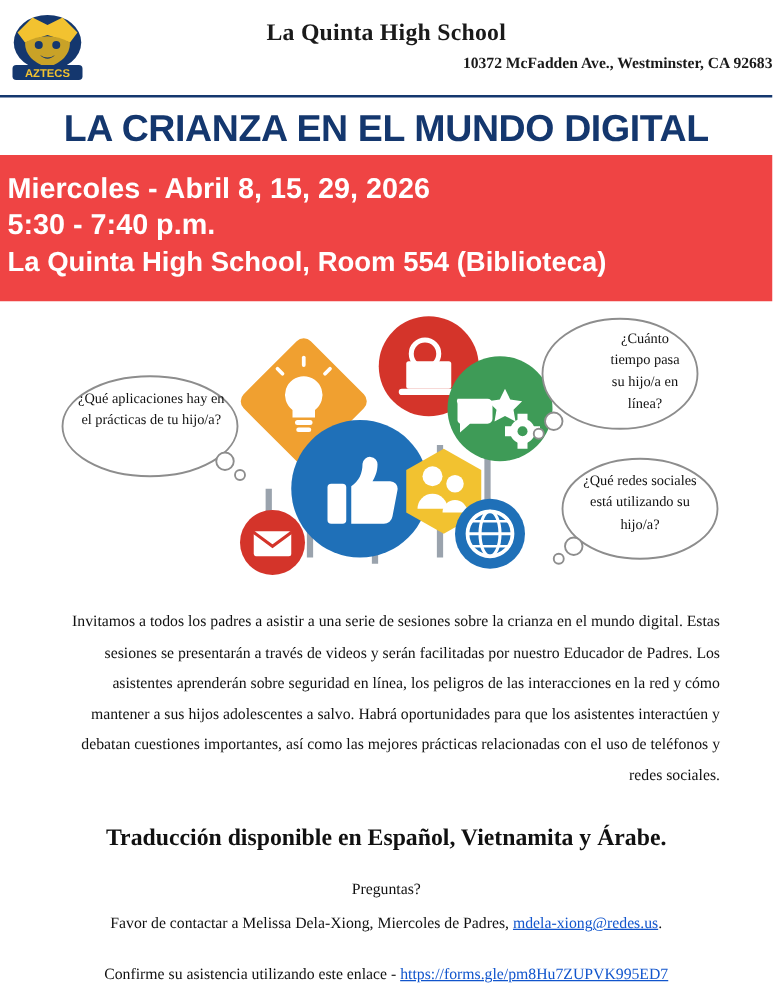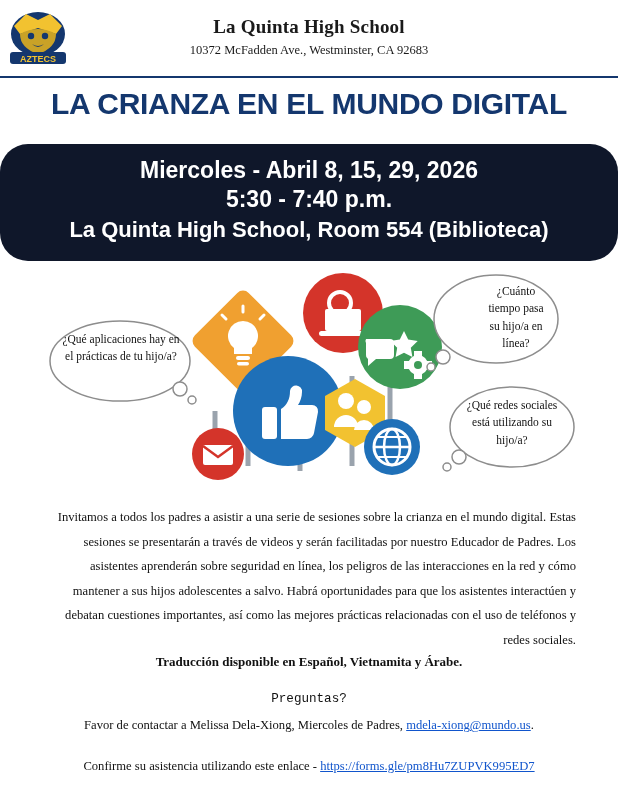--- a/index.html
+++ b/index.html
@@ -36,50 +36,49 @@
   .school-name {
     text-align: center;
     font-family: "Liberation Serif", serif;
     font-size: 19px;
     font-weight: bold;
     color: #1a1a1a;
     letter-spacing: 0.2px;
     margin-top: 4px;
   }
   .school-addr {
-    text-align: center;
+    text-align: right;
     font-family: "Liberation Serif", serif;
     font-size: 12.5px;
-    font-weight: normal;
+    font-weight: bold;
     color: #1a1a1a;
     margin-top: 5px;
   }
 
   
   .title-band {
     text-align: center;
-    padding: 10px 6px 24px 6px;
+    padding: 10px 6px 4px 6px;
   }
   .main-title {
     font-family: "Liberation Sans", sans-serif;
     font-size: 30px;
     font-weight: bold;
     color: #14376e;
     letter-spacing: -0.3px;
     line-height: 1.05;
   }
 
   
   .info-block {
-    background: #0f172a;
+    background: #ef4444;
     color: #ffffff;
-    text-align: center;
+    text-align: left;
     padding: 12px 6px 16px 6px;
     font-family: "Liberation Sans", sans-serif;
-    border-radius: 28px;
   }
   .info-line-1 {
     font-size: 23px;
     font-weight: bold;
     line-height: 1.25;
   }
   .info-line-2 {
     font-size: 23px;
     font-weight: bold;
     line-height: 1.35;
@@ -103,28 +102,28 @@
     padding: 6px 42px 0 42px;
     font-family: "Liberation Serif", serif;
     font-size: 12.6px;
     line-height: 1.95;
     color: #111111;
     text-align: right;
   }
   .translation {
     text-align: center;
     font-family: "Liberation Serif", serif;
-    font-size: 13px;
-    font-weight: bold;
-    color: #111111;
-    margin-top: 2px;
+    font-size: 19px;
+    font-weight: bold;
+    color: #111111;
+    margin-top: 28px;
   }
   .questions {
     text-align: center;
-    font-family: Liberation Mono, monospace;
+    font-family: Liberation Serif, serif;
     font-size: 12.6px;
     color: #111111;
     margin-top: 22px;
   }
   .contact {
     text-align: center;
     font-family: "Liberation Serif", serif;
     font-size: 12.6px;
     color: #111111;
     margin-top: 12px;
@@ -269,20 +268,20 @@
     </svg>
   </div>
 
   <div class="body-text">Invitamos a todos los padres a asistir a una serie de sesiones sobre la crianza en el mundo digital. Estas sesiones se presentarán a través de videos y serán facilitadas por nuestro Educador de Padres. Los asistentes aprenderán sobre seguridad en línea, los peligros de las interacciones en la red y cómo mantener a sus hijos adolescentes a salvo. Habrá oportunidades para que los asistentes interactúen y debatan cuestiones importantes, así como las mejores prácticas relacionadas con el uso de teléfonos y redes sociales.</div>
 
   <div class="translation">Traducción disponible en Español, Vietnamita y Árabe.</div>
 
   <div class="questions">Preguntas?</div>
 
   <div class="contact">
-    <span>Favor de contactar a Melissa Dela-Xiong, Miercoles de Padres, </span><a class="link" href="#">mdela-xiong@mundo.us</a><span>.</span>
+    <span>Favor de contactar a Melissa Dela-Xiong, Miercoles de Padres, </span><a class="link" href="#">mdela-xiong@redes.us</a><span>.</span>
   </div>
 
   <div class="confirm">
     <span>Confirme su asistencia utilizando este enlace - </span><a class="link" href="#">https://forms.gle/pm8Hu7ZUPVK995ED7</a>
   </div>
 
 </div>
 
 </body></html>

